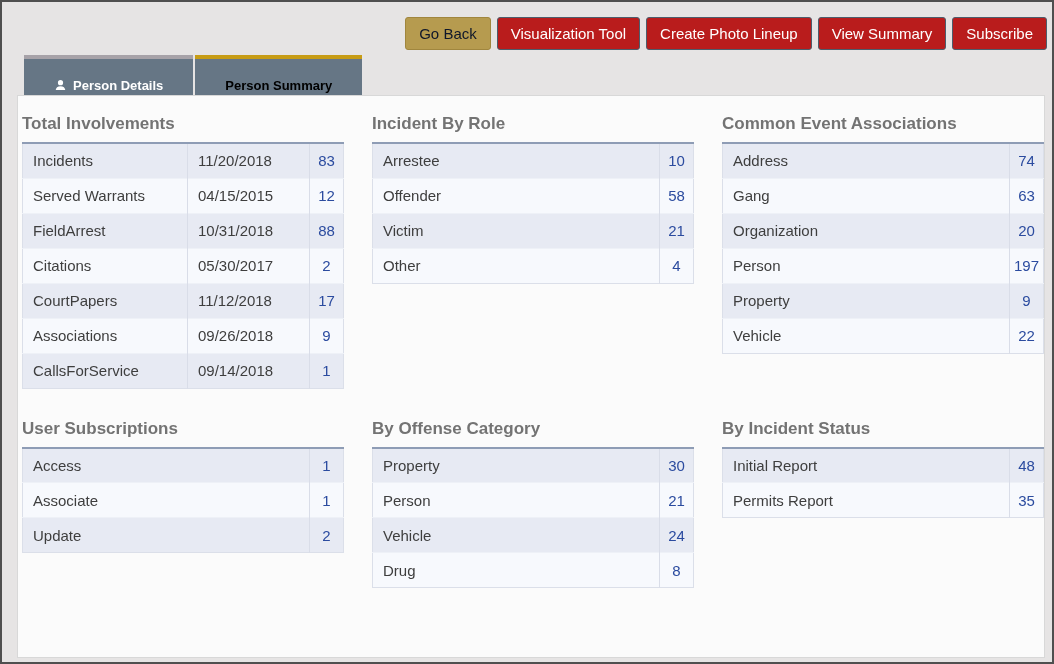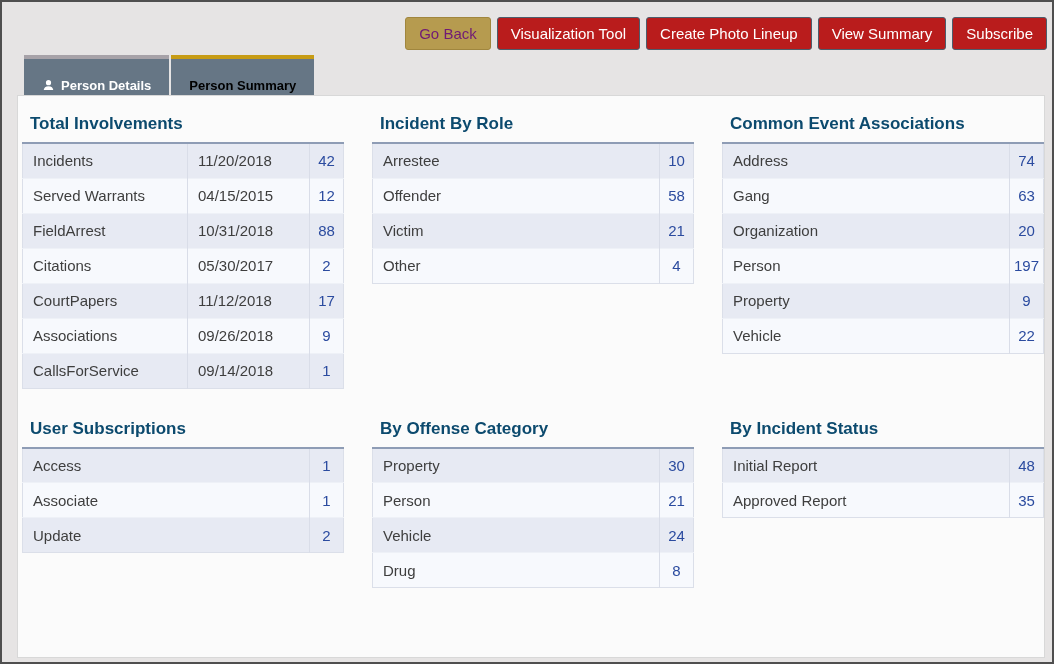--- a/index.html
+++ b/index.html
@@ -33,34 +33,34 @@
     color: #ffffff;
     background: #b91c1c;
     border: 1px solid #4d5d6c;
     border-radius: 3px;
     cursor: pointer;
     white-space: nowrap;
   }
   .btn.gold {
     background: #b69b4f;
     border-color: #a0863e;
-    color: #701a75;
+    color: #0f172a;
   }
 
   
   .tabs {
     position: absolute;
     top: 53px;
     left: 22px;
     display: flex;
     gap: 2px;
   }
   .tab {
     height: 56px;
-    padding: 0 18px;
+    padding: 0 30px;
     display: flex;
     align-items: center;
     gap: 6px;
     background: #667685;
     border-top: 4px solid #a7a2a8;
     font-size: 13px;
     font-weight: bold;
     color: #ffffff;
     cursor: pointer;
     white-space: nowrap;
@@ -87,22 +87,22 @@
     display: grid;
     grid-template-columns: 321px 321px 321px;
     column-gap: 29px;
     row-gap: 30px;
     align-items: start;
   }
   .panel-title {
     font-size: 17px;
     line-height: 20px;
     font-weight: bold;
-    color: #0c4a6e;
-    margin: 0 0 8px 8px;
+    color: #737373;
+    margin: 0 0 8px 0;
   }
   table.data-table {
     border-collapse: collapse;
     table-layout: fixed;
     width: 321px;
     border: 1px solid #dbdfe9;
     border-top: 2px solid #8e9cb5;
   }
   .data-table col.c-label3 { width: 165px; }
   .data-table col.c-date   { width: 122px; }
@@ -164,21 +164,21 @@
         <table class="data-table">
           <colgroup>
               <col class="c-label3">
               <col class="c-date">
               <col class="c-count">
             </colgroup>
           <tbody>
               <tr>
             <td class="lbl">Incidents</td>
             <td class="date">11/20/2018</td>
-            <td class="cnt">42</td>
+            <td class="cnt">83</td>
           </tr>
           <tr>
             <td class="lbl">Served Warrants</td>
             <td class="date">04/15/2015</td>
             <td class="cnt">12</td>
           </tr>
           <tr>
             <td class="lbl">FieldArrest</td>
             <td class="date">10/31/2018</td>
             <td class="cnt">88</td>
@@ -329,21 +329,21 @@
           <colgroup>
               <col class="c-label2">
               <col class="c-count">
             </colgroup>
           <tbody>
               <tr>
             <td class="lbl">Initial Report</td>
             <td class="cnt">48</td>
           </tr>
           <tr>
-            <td class="lbl">Approved Report</td>
+            <td class="lbl">Permits Report</td>
             <td class="cnt">35</td>
           </tr>
         </tbody>
           </table>
       </section>
 
     </div>
   </div>
 
 </div>

